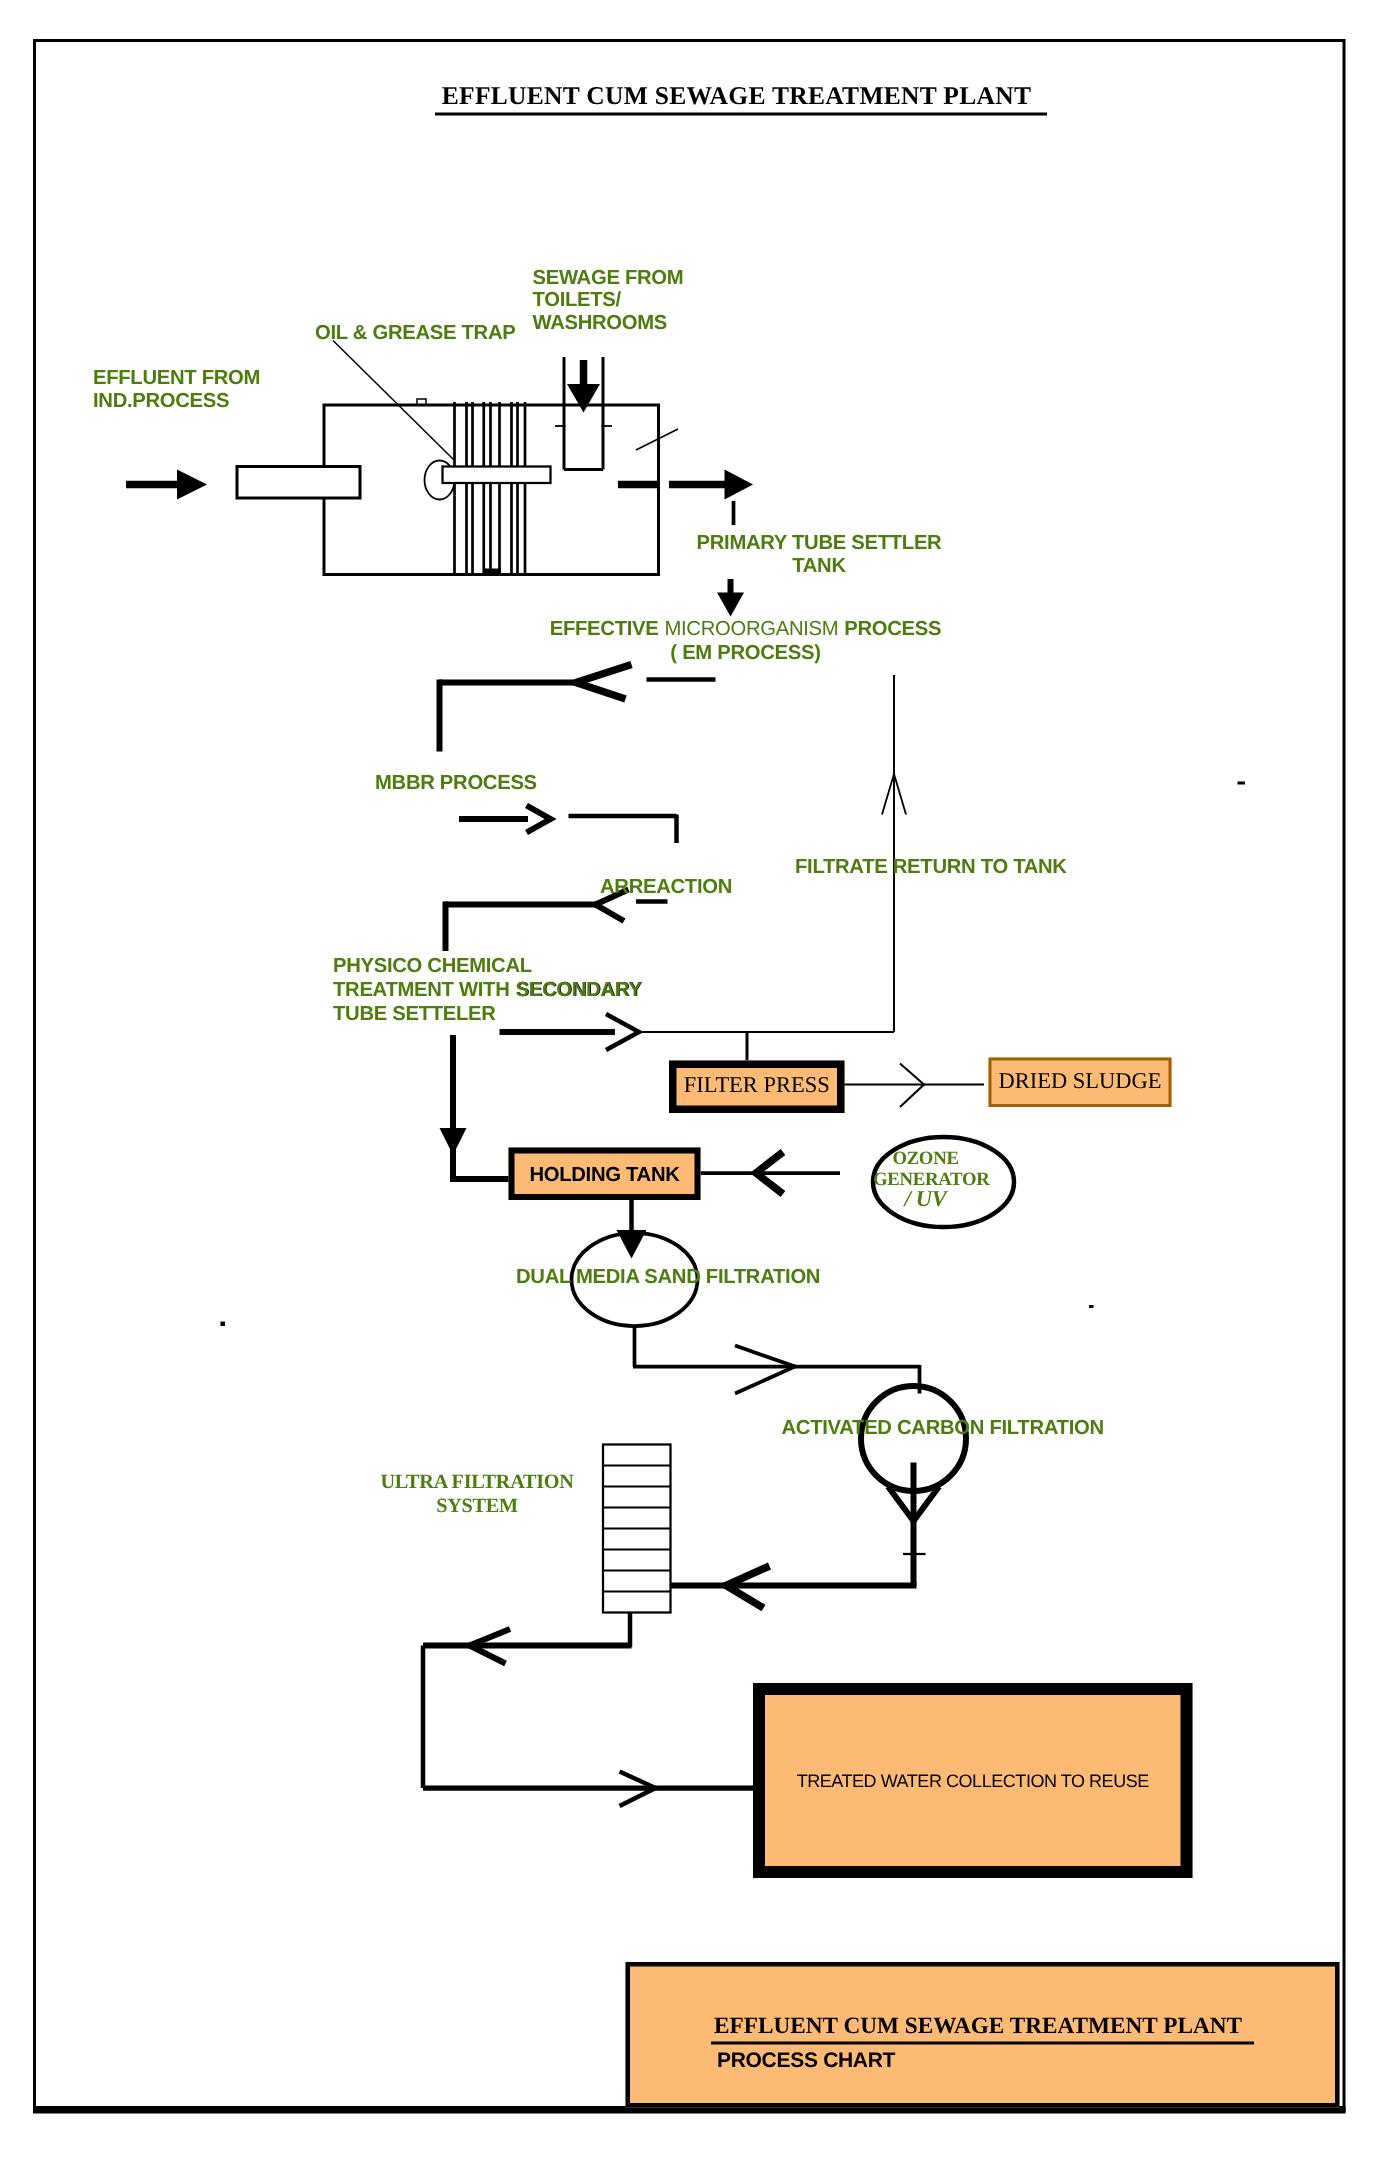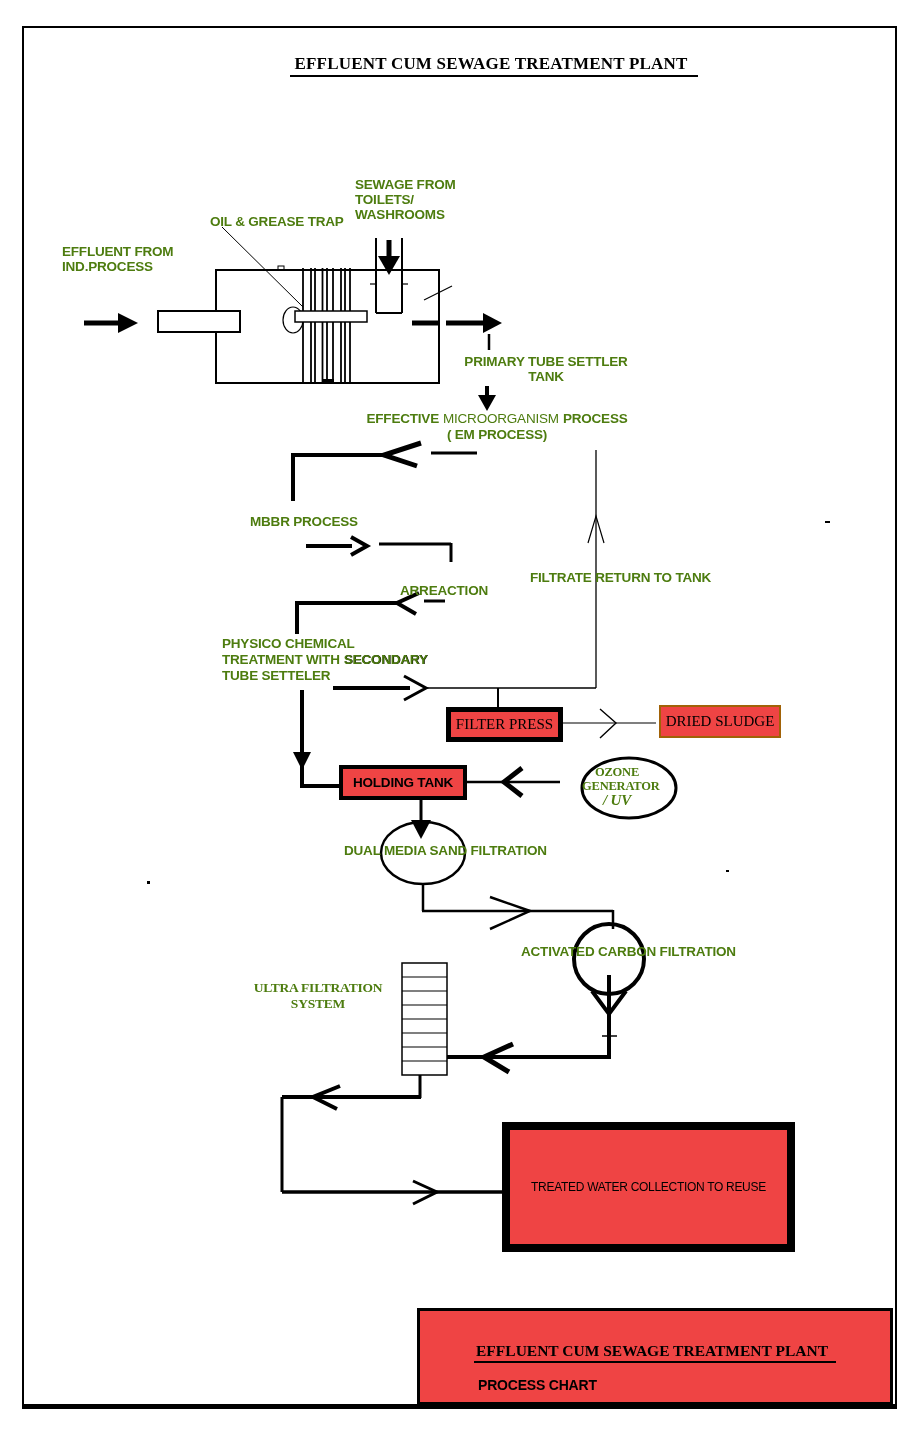--- a/index.html
+++ b/index.html
@@ -6,36 +6,36 @@
   .canvas{position:relative;width:918px;height:1438px;background:#ffffff;overflow:hidden;
           font-family:"Liberation Sans",sans-serif;color:#000;border-radius:32px;}
   svg.lines{position:absolute;left:0;top:0;}
   .lbl{position:absolute;font-weight:bold;font-size:13.5px;line-height:15px;
        letter-spacing:-0.2px;white-space:nowrap;color:#4d7c0f;}
   .center{text-align:center;}
   .serif{font-family:"Liberation Serif",serif;}
   .title-wrap{position:absolute;left:290px;top:54px;width:408px;text-align:center;}
   .title-text{display:inline-block;font-family:"Liberation Serif",serif;font-weight:bold;
        font-size:17px;border-bottom:2px solid #000;padding:0 10px 1px 4px;letter-spacing:0.2px;}
-  .box{position:absolute;background:#ef4444;box-sizing:border-box;display:flex;
+  .box{position:absolute;background:#fdba74;box-sizing:border-box;display:flex;
        align-items:center;justify-content:center;}
   .bx-filter{left:446px;top:707px;width:117px;height:35px;border:5px solid #000;
        font-family:"Liberation Serif",serif;font-size:15px;}
   .bx-dried{left:659px;top:705px;width:122px;height:33px;border:2px solid #a16207;
        font-family:"Liberation Serif",serif;font-size:15px;}
   .bx-holding{left:339px;top:765px;width:128px;height:35px;border:4px solid #000;
        font-weight:bold;font-size:13.5px;letter-spacing:-0.2px;}
   .bx-treated{left:502px;top:1122px;width:293px;height:130px;border:8px solid #000;
        font-weight:normal;font-size:12px;letter-spacing:-0.3px;}
   .bx-footer{left:417px;top:1308px;width:476px;height:97px;border:3px solid #000;
        display:block;text-align:center;}
   .footer-title{display:inline-block;margin-top:31px;font-family:"Liberation Serif",serif;
        font-weight:bold;font-size:15.5px;border-bottom:2px solid #000;padding:0 8px 1px 2px;}
   .footer-sub{text-align:left;padding-left:58px;font-weight:bold;font-size:14px;
-       letter-spacing:-0.2px;margin-top:14px;}
+       letter-spacing:-0.2px;margin-top:2px;}
   .em-reg{font-weight:normal;}
   .heavy{text-shadow:0.5px 0 0 #000;}
   .oz1{font-size:12.5px;line-height:14px;}
   .oz3{font-style:italic;font-size:15px;}
   .gapL{margin-left:4px;}
 </style>
 </head>
 <body>
 
 <div class="canvas">

